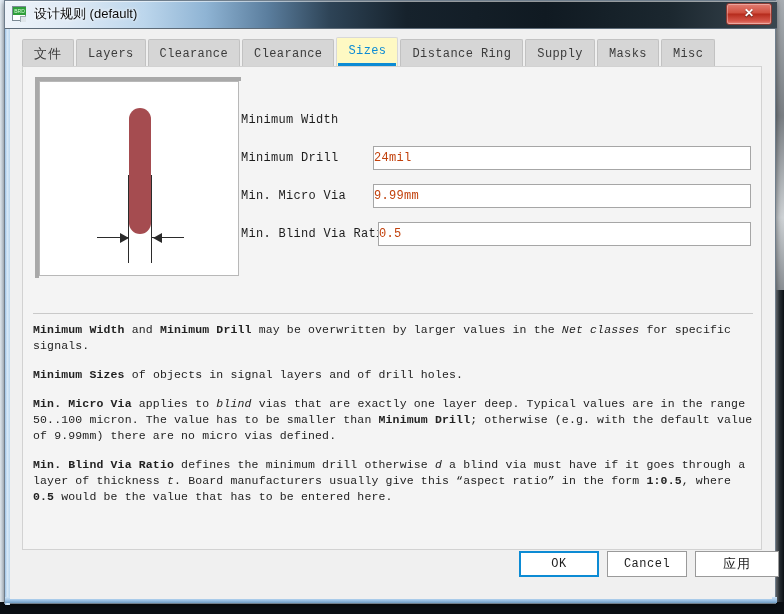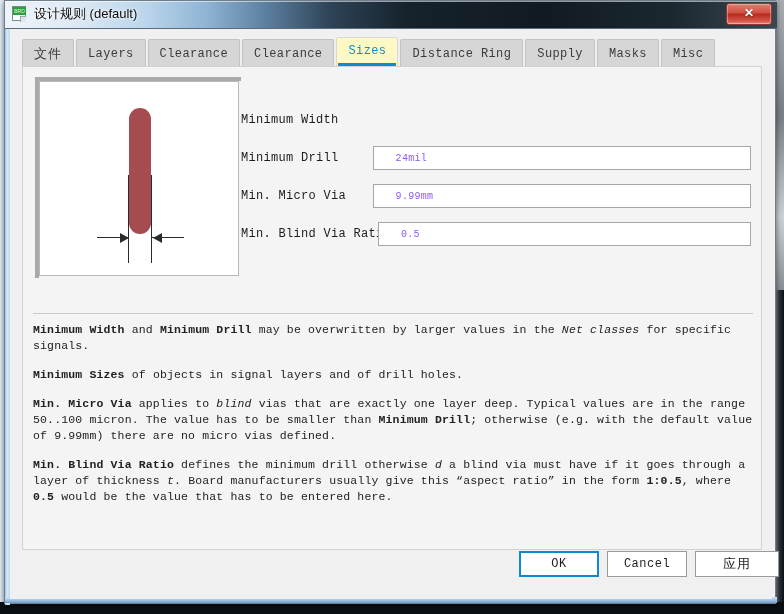--- a/index.html
+++ b/index.html
@@ -269,23 +269,23 @@
     letter-spacing: 0.3px;
     white-space: nowrap;
   }
   .field-input {
     width: 392px;
     height: 24px;
     box-sizing: border-box;
     background: #ffffff;
     border: 1px solid #a6a6a6;
     font-family: "Liberation Mono", monospace;
-    font-size: 10px;
-    color: #8b5cf6;
-    padding: 0 22px;
+    font-size: 12px;
+    color: #c2410c;
+    padding: 0 0;
     line-height: 22px;
     outline: none;
     letter-spacing: 0.3px;
   }
   .field-input.focused {
     border: 1px solid #179ae0;
     box-shadow: 0 0 0 1px rgba(23,154,224,0.25);
   }
   .field-input.focused::selection { background:#0b8ed6; color:#ffffff; }
   .sel-wrap { position: relative; }

